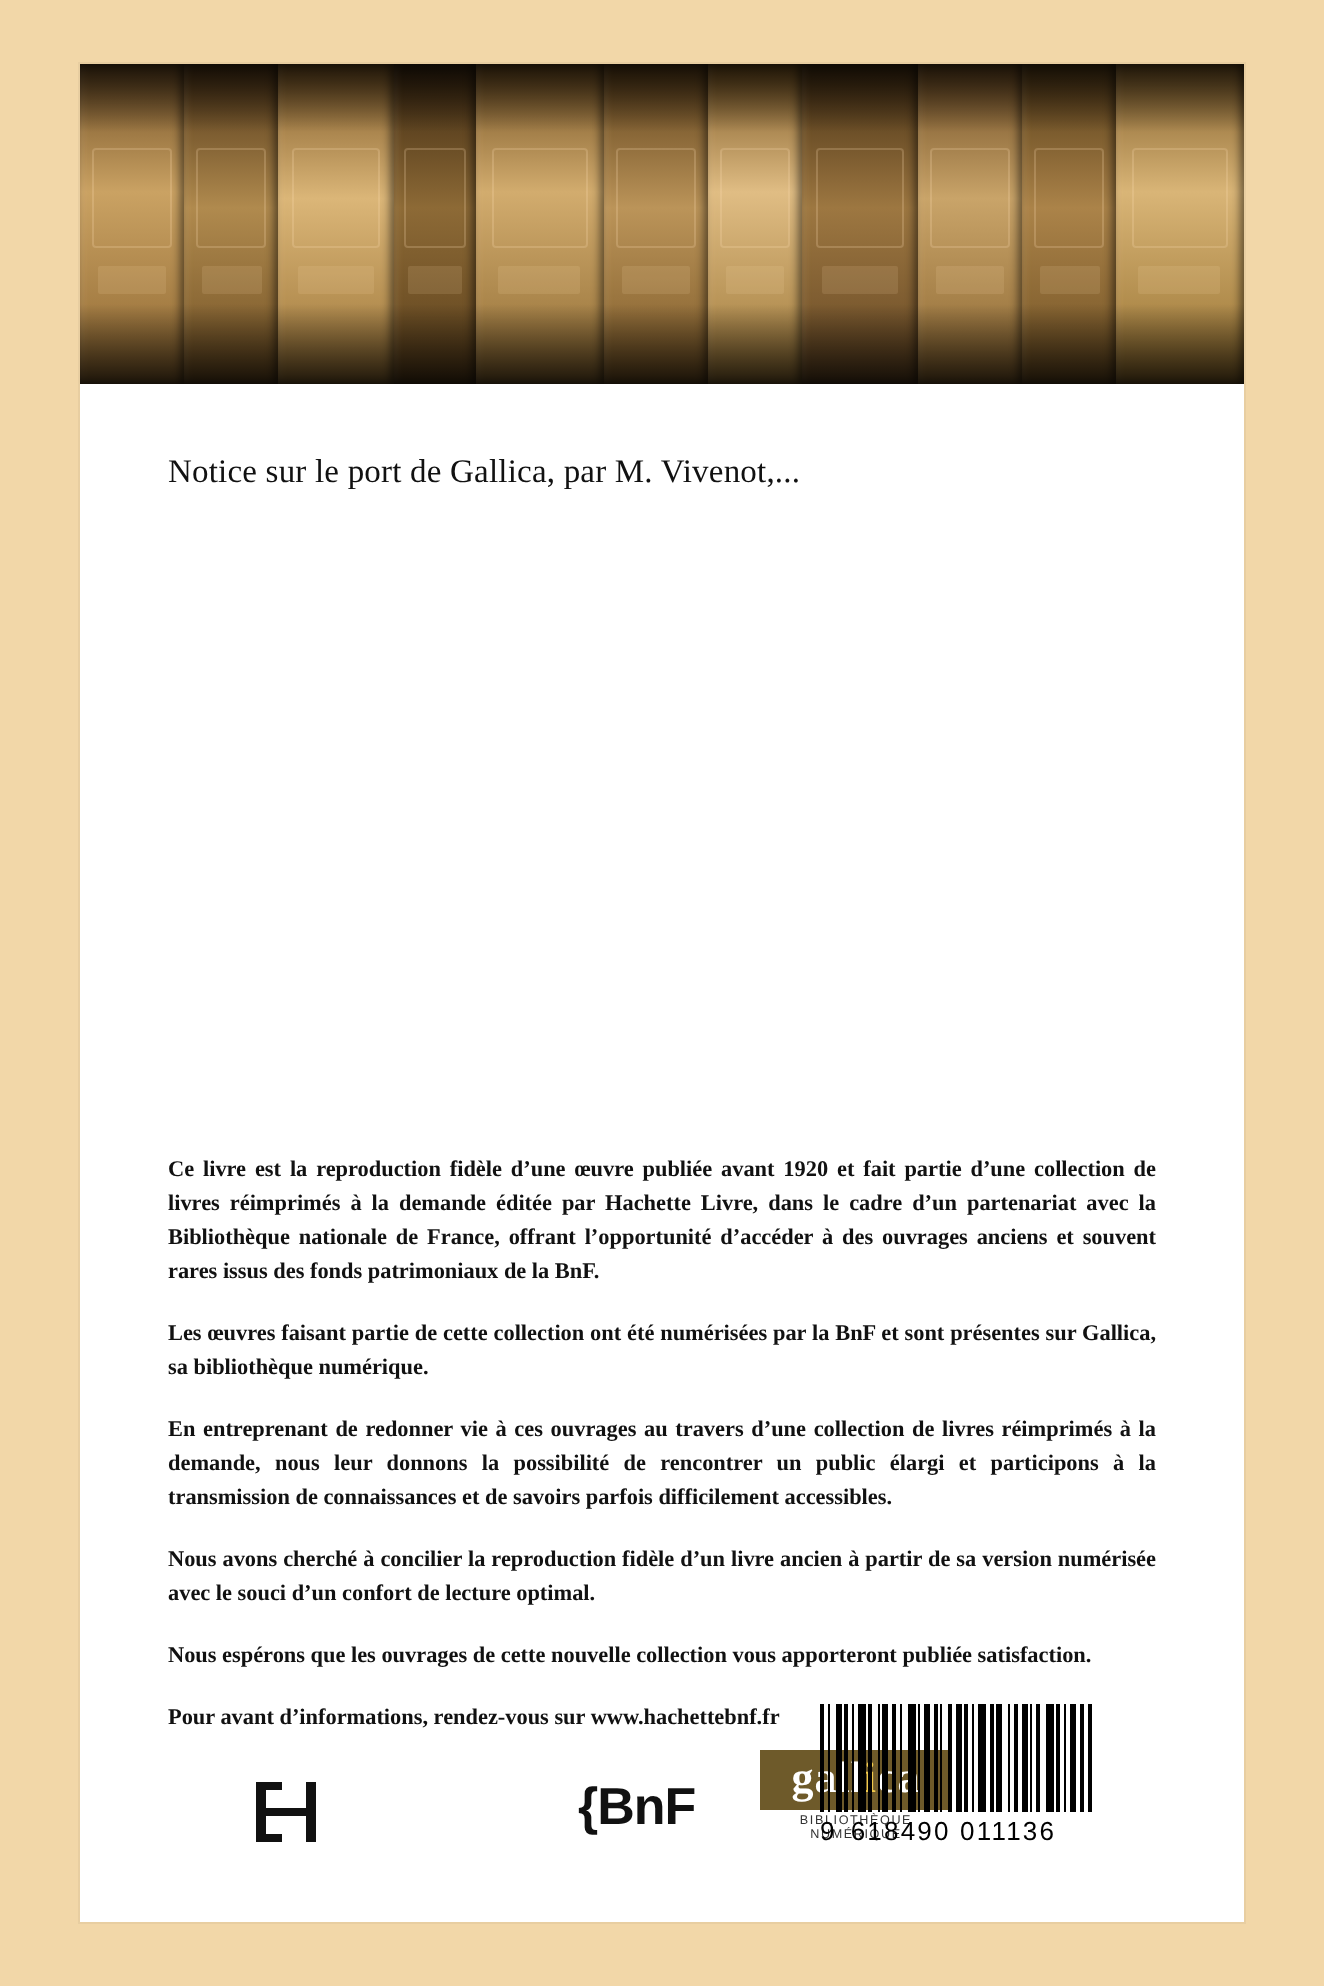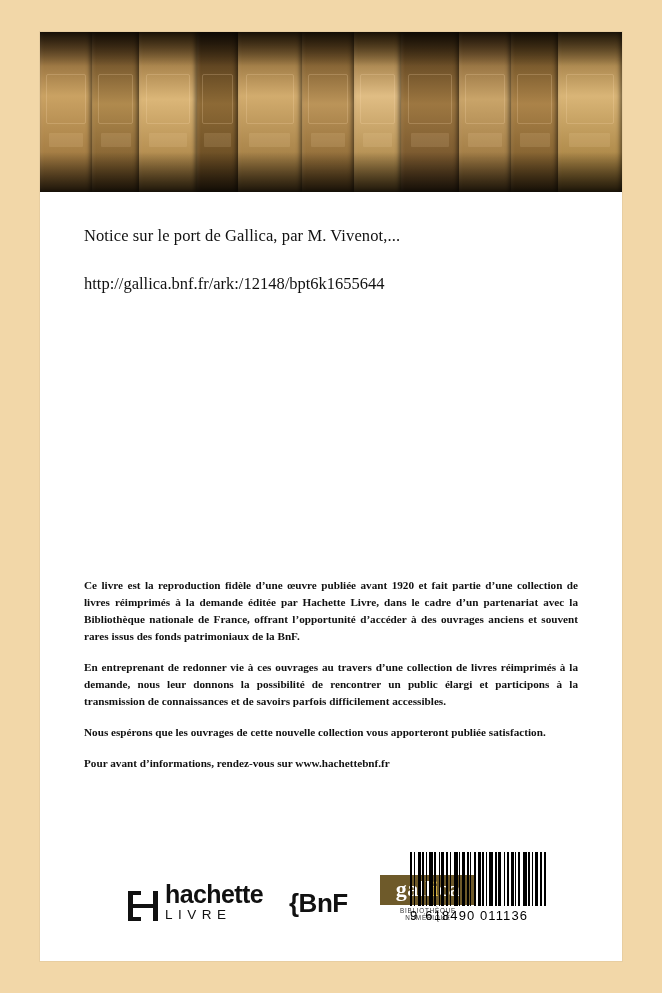--- a/index.html
+++ b/index.html
@@ -248,44 +248,41 @@
       <div class="book" style="width:9%;  background:linear-gradient(180deg,#6a4820,#c9a469 42%,#8a6530);"></div>
       <div class="book" style="width:8%;  background:linear-gradient(180deg,#523916,#ab8349 45%,#6e4f22);"></div>
       <div class="book" style="width:11%; background:linear-gradient(180deg,#7d5a27,#d9b577 40%,#95702f);"></div>
     </div>
     <div class="shadow-top"></div>
     <div class="shadow-bottom"></div>
   </div>
 
   <div class="titles">
     <p class="book-title">Notice sur le port de Gallica, par M. Vivenot,...</p>
-    <p class="ark-url">http://gallica.bnf.fr/ark:/12148/bpt6k1655644</p>
   </div>
 
   <div class="blurb">
     <p>Ce livre est la reproduction fidèle d’une œuvre publiée avant 1920 et fait partie d’une collection de livres réimprimés à la demande éditée par Hachette Livre, dans le cadre d’un partenariat avec la Bibliothèque nationale de France, offrant l’opportunité d’accéder à des ouvrages anciens et souvent rares issus des fonds patrimoniaux de la BnF.</p>
+    <p>Les œuvres faisant partie de cette collection ont été numérisées par la BnF et sont présentes sur Gallica, sa bibliothèque numérique.</p>
     <p>En entreprenant de redonner vie à ces ouvrages au travers d’une collection de livres réimprimés à la demande, nous leur donnons la possibilité de rencontrer un public élargi et participons à la transmission de connaissances et de savoirs parfois difficilement accessibles.</p>
+    <p>Nous avons cherché à concilier la reproduction fidèle d’un livre ancien à partir de sa version numérisée avec le souci d’un confort de lecture optimal.</p>
     <p>Nous espérons que les ouvrages de cette nouvelle collection vous apporteront publiée satisfaction.</p>
     <p>Pour avant d’informations, rendez-vous sur www.hachettebnf.fr</p>
   </div>
 
   <div class="footer">
 
     <div class="logo-hachette">
       <div class="hl-mark">
         <span class="v1"></span>
           <span class="v2"></span>
           <span class="h1"></span>
         <span class="c1"></span>
           <span class="c2"></span>
       </div>
-      <div class="hl-text">
-        <span class="l1">hachette</span>
-        <span class="l2">LIVRE</span>
-      </div>
     </div>
 
     <div class="logo-bnf">{BnF</div>
 
     <div class="logo-gallica">
       <div class="gal-box">gall<span class="dot">i</span>ca</div>
       <div class="gal-sub">BIBLIOTHÈQUE NUMÉRIQUE</div>
     </div>
 
     <div class="barcode">

